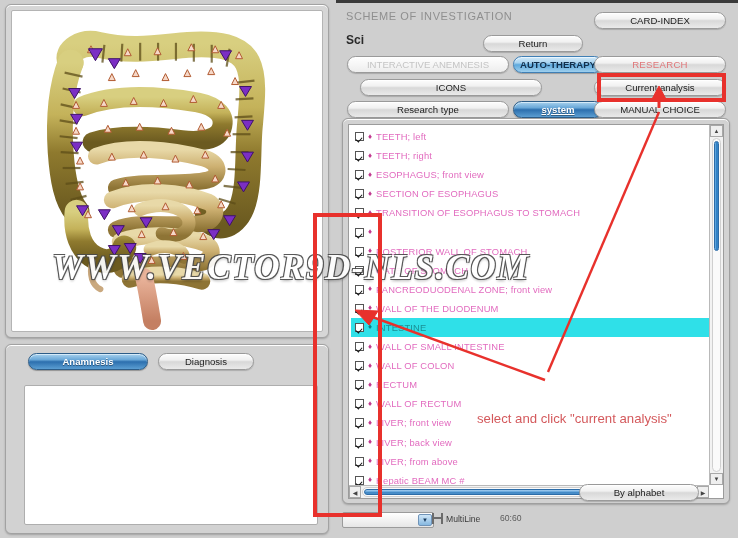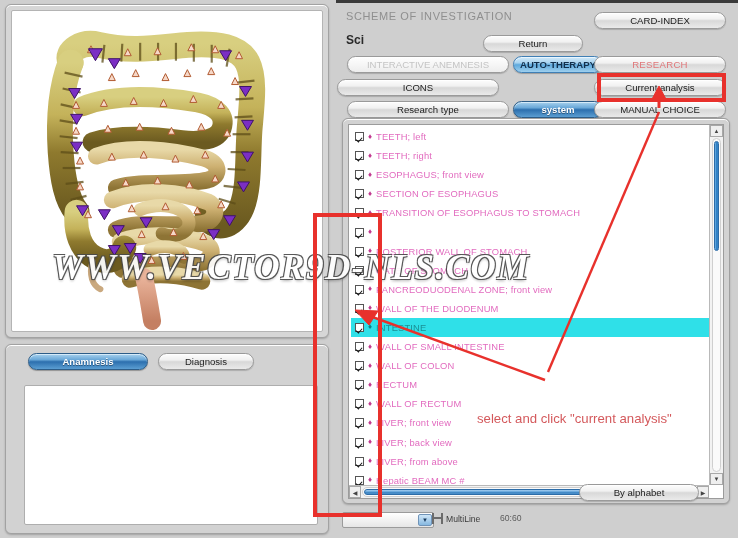--- a/index.html
+++ b/index.html
@@ -80,24 +80,24 @@
   }
   .btn.red-text { color:#e0777a; font-weight:normal; letter-spacing:.3px; }
   .btn.ghost { color:#c4c4c4; background: linear-gradient(to bottom,#fefefe 0%,#f6f6f6 50%,#ededed 100%); }
 
   
   #btn-card-index { position:absolute; left:258px; top:12px; width:132px; }
   #btn-return     { position:absolute; left:147px; top:35px; width:100px; }
   #btn-anamnesis  { position:absolute; left:11px;  top:56px; width:162px; }
   #btn-autotherapy{ position:absolute; left:177px; top:56px; width:90px; }
   #btn-research   { position:absolute; left:258px; top:56px; width:132px; }
-  #btn-icons      { position:absolute; left:1px;  top:79px; width:162px;text-align:center; }
+  #btn-icons      { position:absolute; left:24px;  top:79px; width:182px;text-align:center; }
   #btn-current    { position:absolute; left:258px; top:79px; width:132px; }
   #btn-restype    { position:absolute; left:11px;  top:101px; width:162px; }
-  #btn-system     { position:absolute; left:177px; top:101px; width:90px; }
+  #btn-system     { position:absolute; left:177px; top:101px; width:90px;text-decoration:underline; }
   #btn-manual     { position:absolute; left:258px; top:101px; width:132px; }
   #btn-alphabet   { position:absolute; left:243px; top:484px; width:120px; }
 
   
   #list-frame {
     position:absolute; left:6px; top:118px; width:388px; height:386px;
     background:#d2d2d2; border:1px solid #9f9f9f; border-radius:6px;
     box-shadow: inset 0 1px 0 #fff, 0 1px 2px rgba(0,0,0,.22);
     padding:5px 5px 4px 5px;
   }

